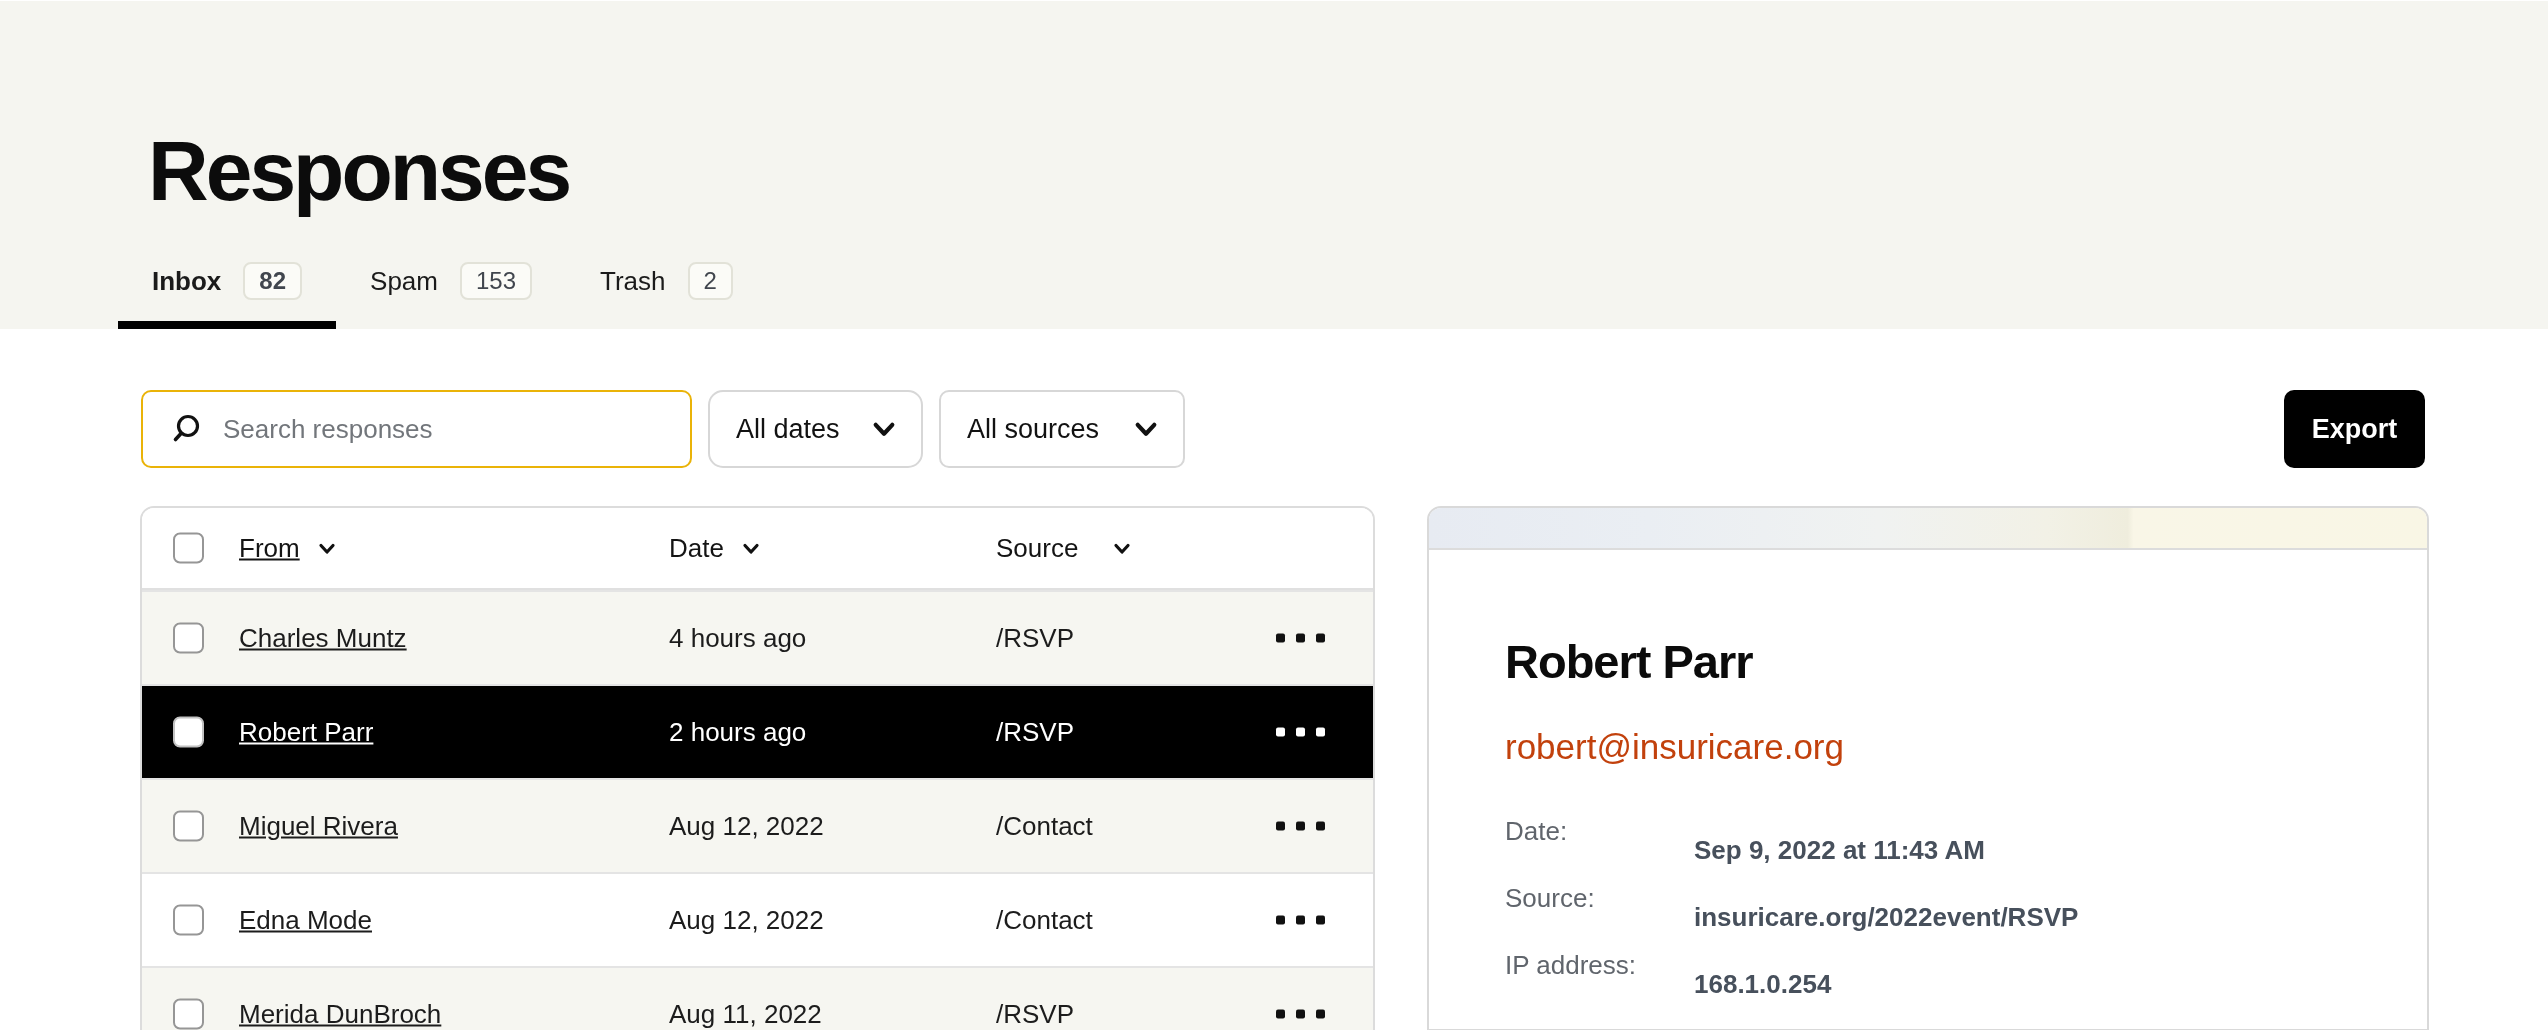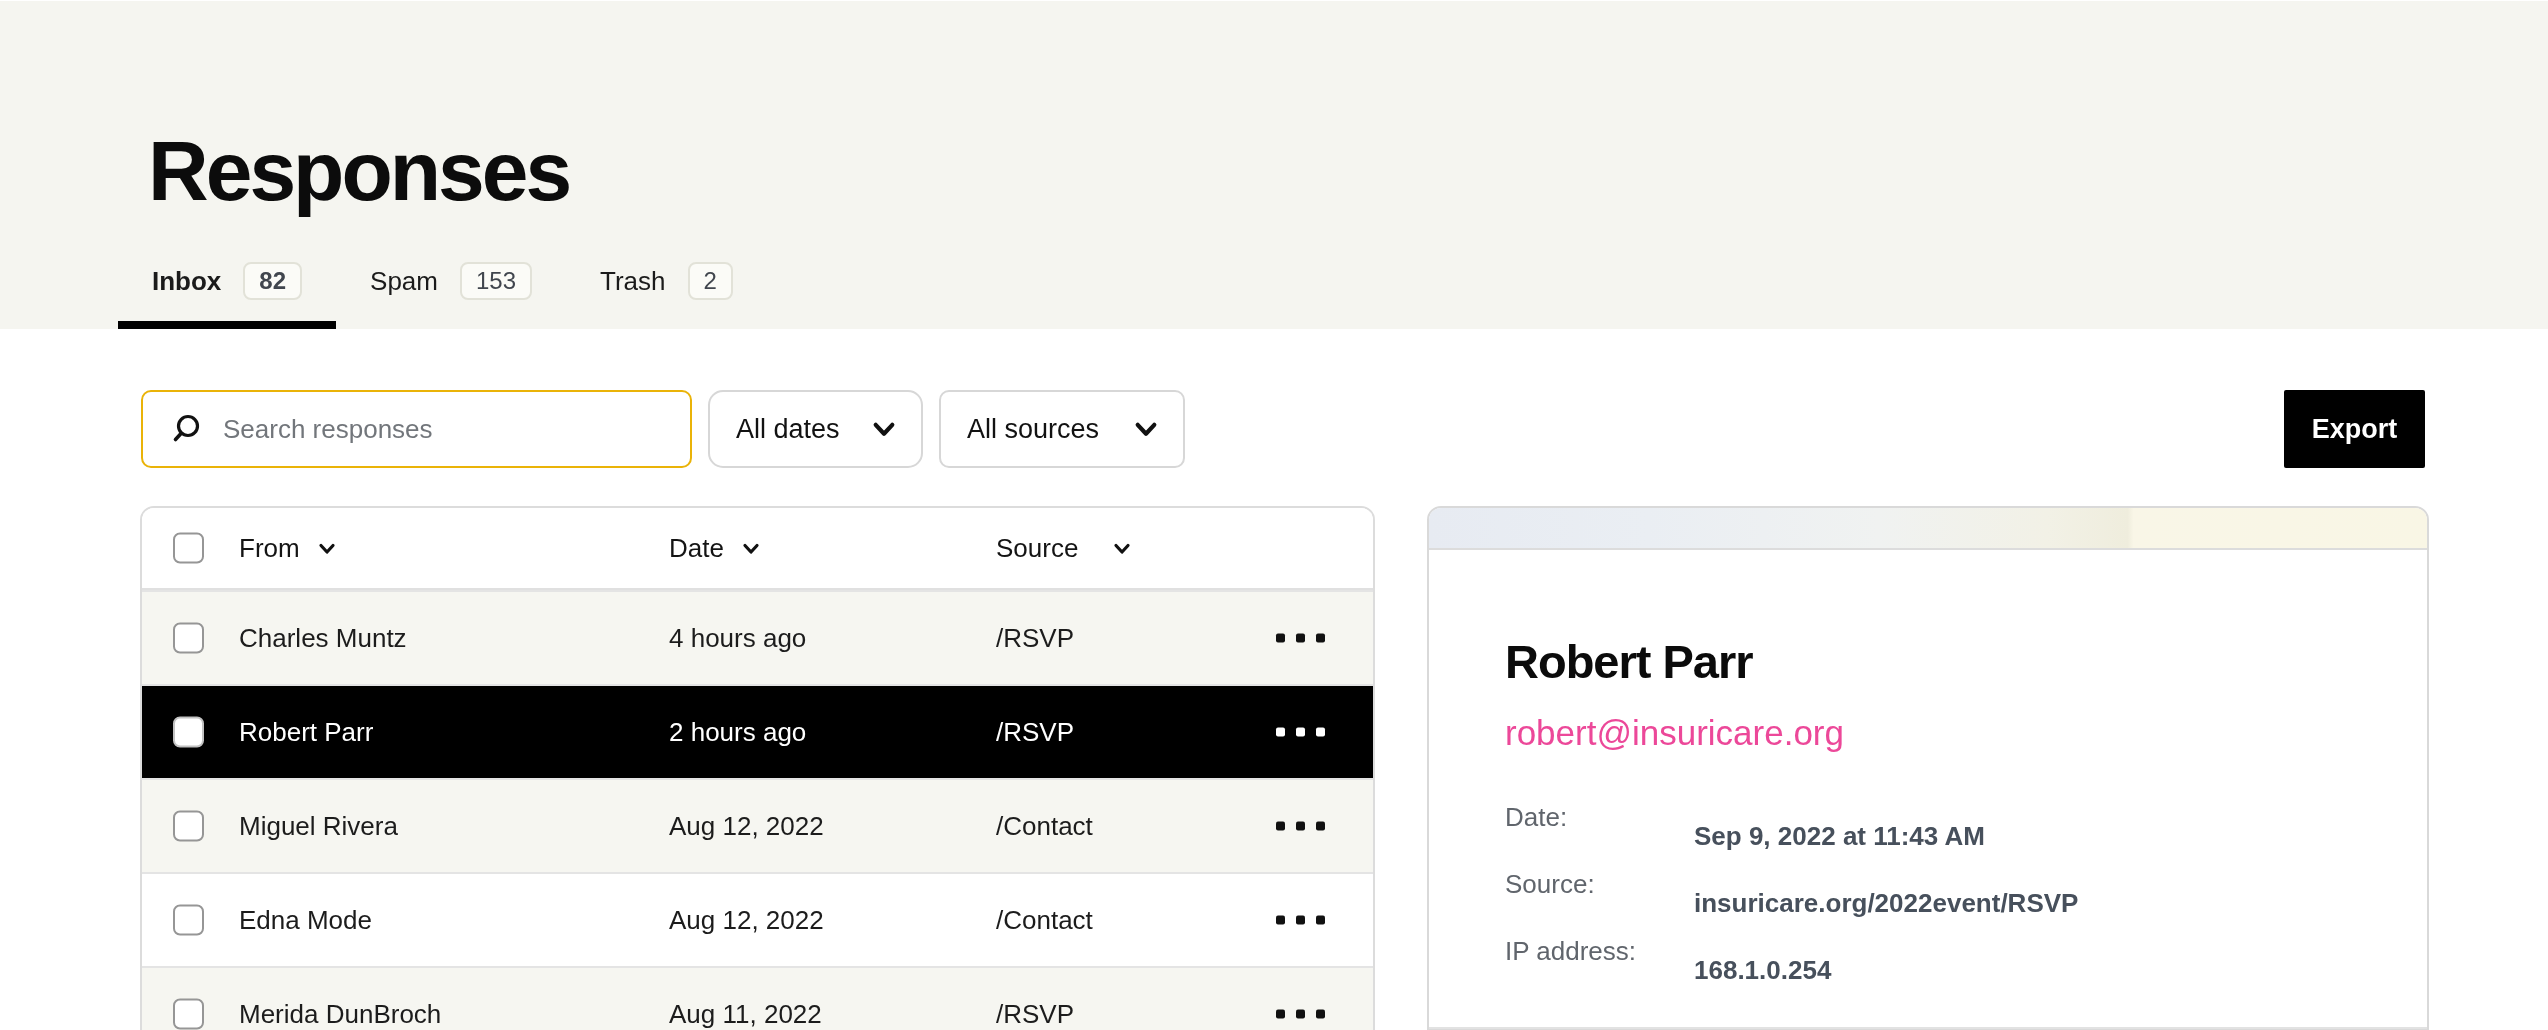--- a/index.html
+++ b/index.html
@@ -28,36 +28,36 @@
   .search-box input::placeholder { color:#72767b; }
 
   .select { position:absolute; top:389px; height:78px; background:#fff; border:2px solid #d7d7d7;
             border-radius:10px; display:flex; align-items:center; justify-content:space-between;
             padding:0 24px 0 26px; font-size:27px; color:#121212; cursor:pointer; }
   .select.dates { left:708px; width:215px;border-radius:15px; }
   .select.sources { left:939px; width:246px; }
 
   .export-btn { position:absolute; left:2284px; top:389px; width:141px; height:78px;
                 background:#000; color:#fff; font-size:27px; font-weight:bold;
-                border:none; border-radius:2px; display:flex; align-items:center;
+                border:none; border-radius:10px; display:flex; align-items:center;
                 justify-content:center; cursor:pointer; font-family:"Liberation Sans", sans-serif; }
 
   
   .table { position:absolute; left:140px; top:505px; width:1235px; height:525px;
            background:#fff; border:2px solid #dcdcdc; border-bottom:none;
            border-radius:14px 14px 0 0; overflow:hidden; }
   .t-header { position:relative; height:82px; background:#fff; border-bottom:2px solid #e0e0e0;
               font-size:26px; color:#141414; }
   .t-row { position:relative; height:94px; font-size:26px; color:#1c1c1c; border-top:2px solid #e4e4e4; }
   .t-row:first-of-type { border-top:none; }
   .t-row.alt { background:#f6f6f1; }
   .t-row.selected { background:#000; color:#fff; }
   .cell { position:absolute; top:50%; transform:translateY(-50%); white-space:nowrap; }
   .c-check  { left:31px; }
-  .c-from   { left:97px; display:flex; align-items:center; gap:16px; }
+  .c-from   { left:97px; display:flex; align-items:center; gap:16px;text-decoration:underline; }
   .c-date   { left:527px; }
   .c-source { left:854px; }
   .c-menu   { left:1128px; display:flex; gap:11px; cursor:pointer; padding:10px 6px; }
 
   .checkbox { width:31px; height:31px; background:#fff; border:2px solid #969696;
               border-radius:7px; cursor:pointer; }
   .t-row.selected .checkbox { border-color:#c2c2c2; }
 
   .dot { width:9px; height:9px; background:#111; border-radius:2px; }
   .t-row.selected .dot { background:#fff; }
@@ -70,21 +70,21 @@
   .search-icon { width:34px; height:34px; flex:0 0 auto; }
 
   
   .panel { position:absolute; left:1427px; top:505px; width:1002px; height:525px;
            background:#fff; border:2px solid #d9d9d9; border-radius:14px 14px 0 0; overflow:hidden; }
   .panel-strip { height:42px; border-bottom:2px solid #dcdcdc;
                  background:linear-gradient(90deg,#e7ebf2 0%,#eaeef3 22%,#f0f2f1 45%,
                             #f2f1e6 62%,#efeddd 70%,#f9f6e7 70.6%,#f9f6e5 100%); }
   .panel-body { padding:86px 76px 0 76px; }
   .detail-name { font-size:47px; font-weight:bold; color:#0b0b0b; letter-spacing:-1px; line-height:1.1; }
-  .detail-email { margin-top:24px; font-size:35px; color:#ec4899; line-height:1.2; }
+  .detail-email { margin-top:38px; font-size:35px; color:#c2410c; line-height:1.2; }
   .meta { margin-top:46px; }
   .meta-row { display:flex; font-size:26px; line-height:34px; margin-top:14px; }
   .meta-row:first-child { margin-top:0; }
   .meta-label { width:189px; flex:0 0 auto; color:#60656c; }
   .meta-value { font-weight:bold; color:#47505c;margin-top:19px; }
   .panel-divider { border:none; border-top:2px solid #e2e2e2; margin:40px 0 0 -76px; width:1002px; }
   .section-title { margin-top:42px; font-size:30px; font-weight:bold; color:#232b37; }
 </style>
 </head>
 <body>

